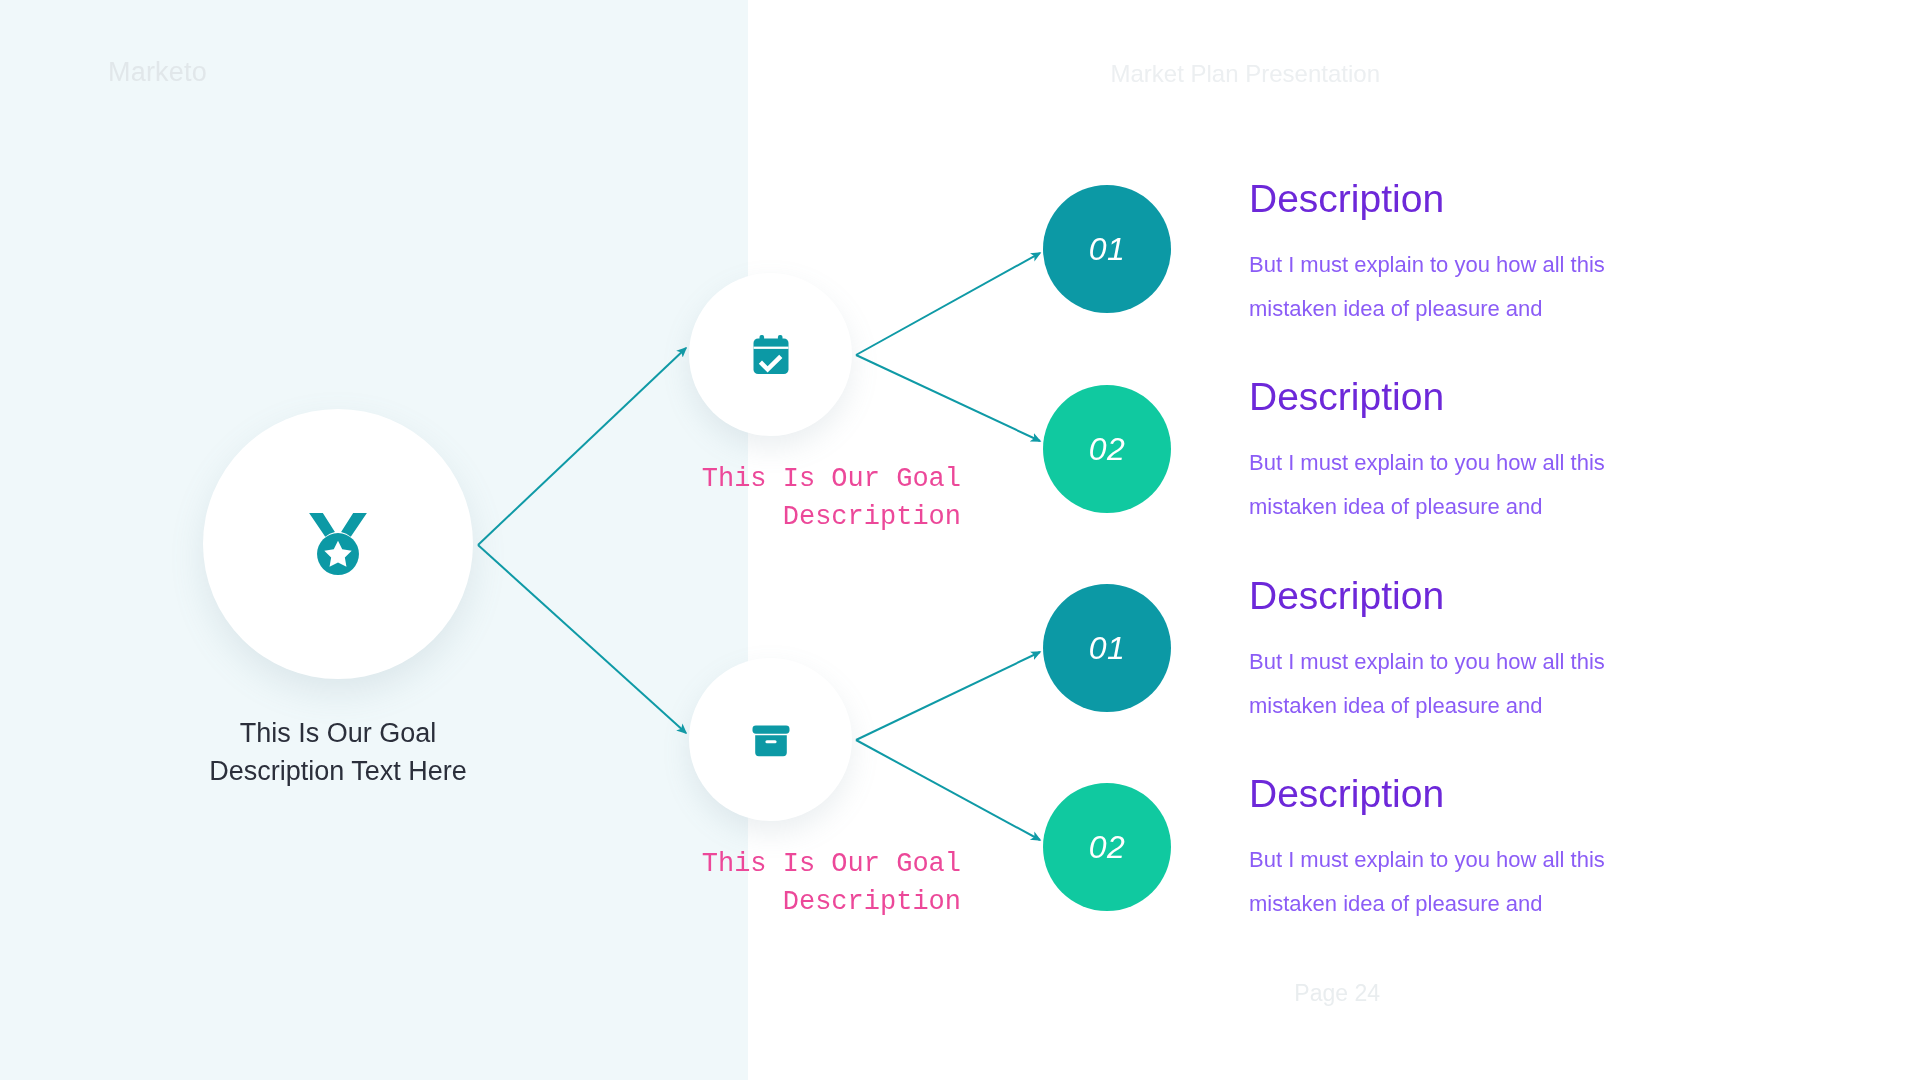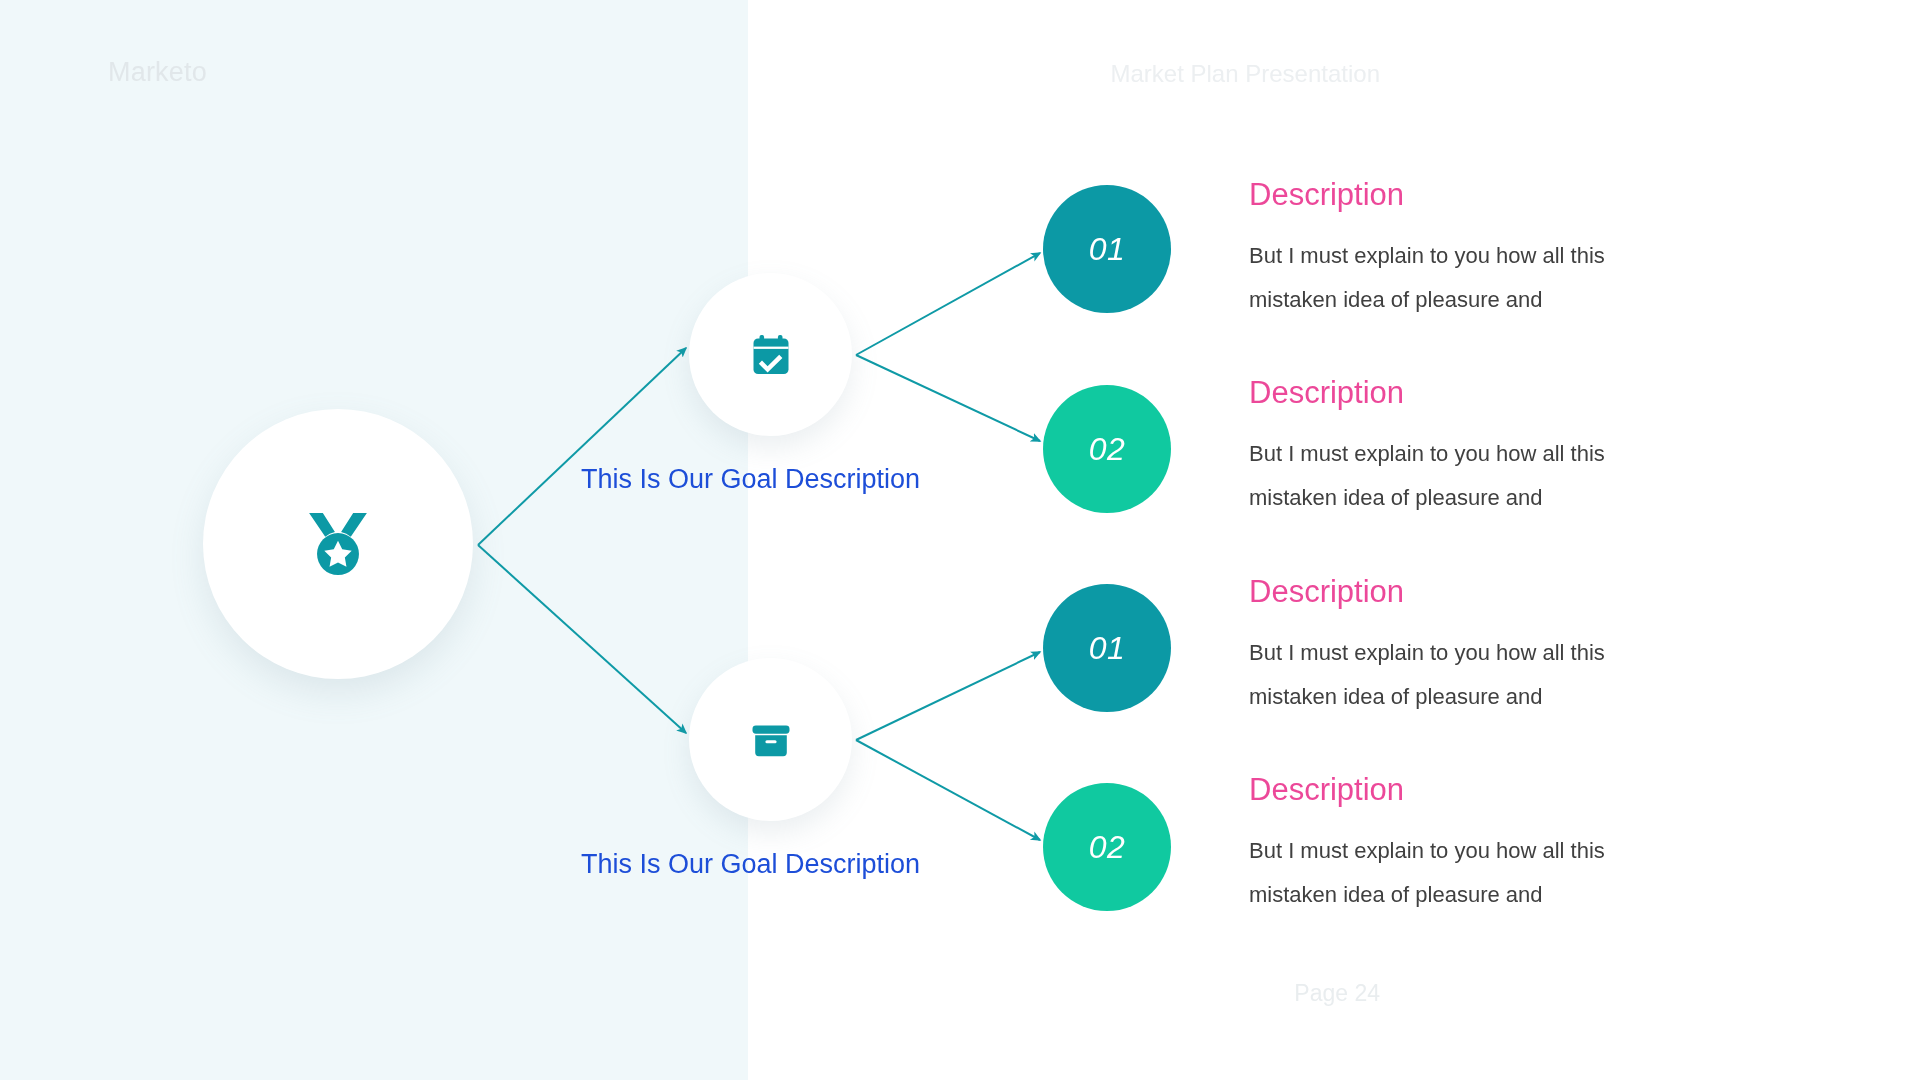--- a/index.html
+++ b/index.html
@@ -105,24 +105,25 @@
     display: flex;
     align-items: center;
     justify-content: center;
   }
   .mid-circle.n1 { left: 689px; top: 273px; }
   .mid-circle.n2 { left: 689px; top: 658px; }
 
   .mid-caption {
     position: absolute;
     width: 380px;
-    text-align: left;
+    text-align: right;
     font-size: 27px;
     line-height: 38px;
-    color: #1d4ed8;
+    color: #ec4899;
+    font-family: Liberation Mono, monospace;
   }
   .mid-caption.c1 { left: 581px; top: 460px; }
   .mid-caption.c2 { left: 581px; top: 845px; }
 
   
   .num-circle {
     position: absolute;
     width: 128px;
     height: 128px;
     border-radius: 50%;
@@ -143,29 +144,29 @@
   .desc {
     position: absolute;
     width: 430px;
   }
   .desc.d1 { left: 1249px; top: 178px; }
   .desc.d2 { left: 1249px; top: 376px; }
   .desc.d3 { left: 1249px; top: 575px; }
   .desc.d4 { left: 1249px; top: 773px; }
 
   .desc-title {
-    font-size: 31px;
-    color: #ec4899;
+    font-size: 39px;
+    color: #6d28d9;
     margin: 0 0 22px 0;
     line-height: 1.1;
   }
   .desc-body {
     font-size: 22px;
     line-height: 44px;
-    color: #404040;
+    color: #8b5cf6;
     margin: 0;
   }
 
   .icon-svg { display: block; }
 </style>
 </head>
 <body>
 
 <div id="slide">
 
@@ -194,20 +195,21 @@
   <div class="root-circle">
     <span>
       <svg class="icon-svg" width="86" height="86" viewBox="0 0 64 64" aria-hidden="true">
         <path d="M10.5 9 h10.2 l9.0 14.0 a15 15 0 0 0 -7.2 3.6 Z" fill="#0c99a5"></path>
         <path d="M53.5 9 h-10.2 l-9.0 14.0 a15 15 0 0 1 7.2 3.6 Z" fill="#0c99a5"></path>
         <circle cx="32" cy="39.5" r="15.6" fill="#0c99a5"></circle>
         <path d="M32 29.6 l3.15 6.38 7.05 1.03 -5.1 4.97 1.2 7.02 -6.3 -3.31 -6.3 3.31 1.2 -7.02 -5.1 -4.97 7.05 -1.03 Z" fill="#ffffff"></path>
       </svg>
     </span>
   </div>
+  <div class="root-caption">This Is Our Goal Description Text Here</div>
 
   <div class="mid-circle n1">
     <span>
       <svg class="icon-svg" width="48" height="48" viewBox="0 0 48 48" aria-hidden="true">
         <rect x="12.5" y="4" width="4.6" height="7.5" rx="2.0" fill="#0c99a5"></rect>
         <rect x="30.9" y="4" width="4.6" height="7.5" rx="2.0" fill="#0c99a5"></rect>
         <rect x="6.5" y="7.5" width="35" height="35.5" rx="4.6" fill="#0c99a5"></rect>
         <rect x="6.5" y="15.6" width="35" height="2.3" fill="#ffffff"></rect>
         <path d="M15.0 29.6 l5.6 5.6 11.6 -11.4 3.2 3.2 -14.8 14.6 -8.8 -8.8 Z" fill="#ffffff"></path>
       </svg>

